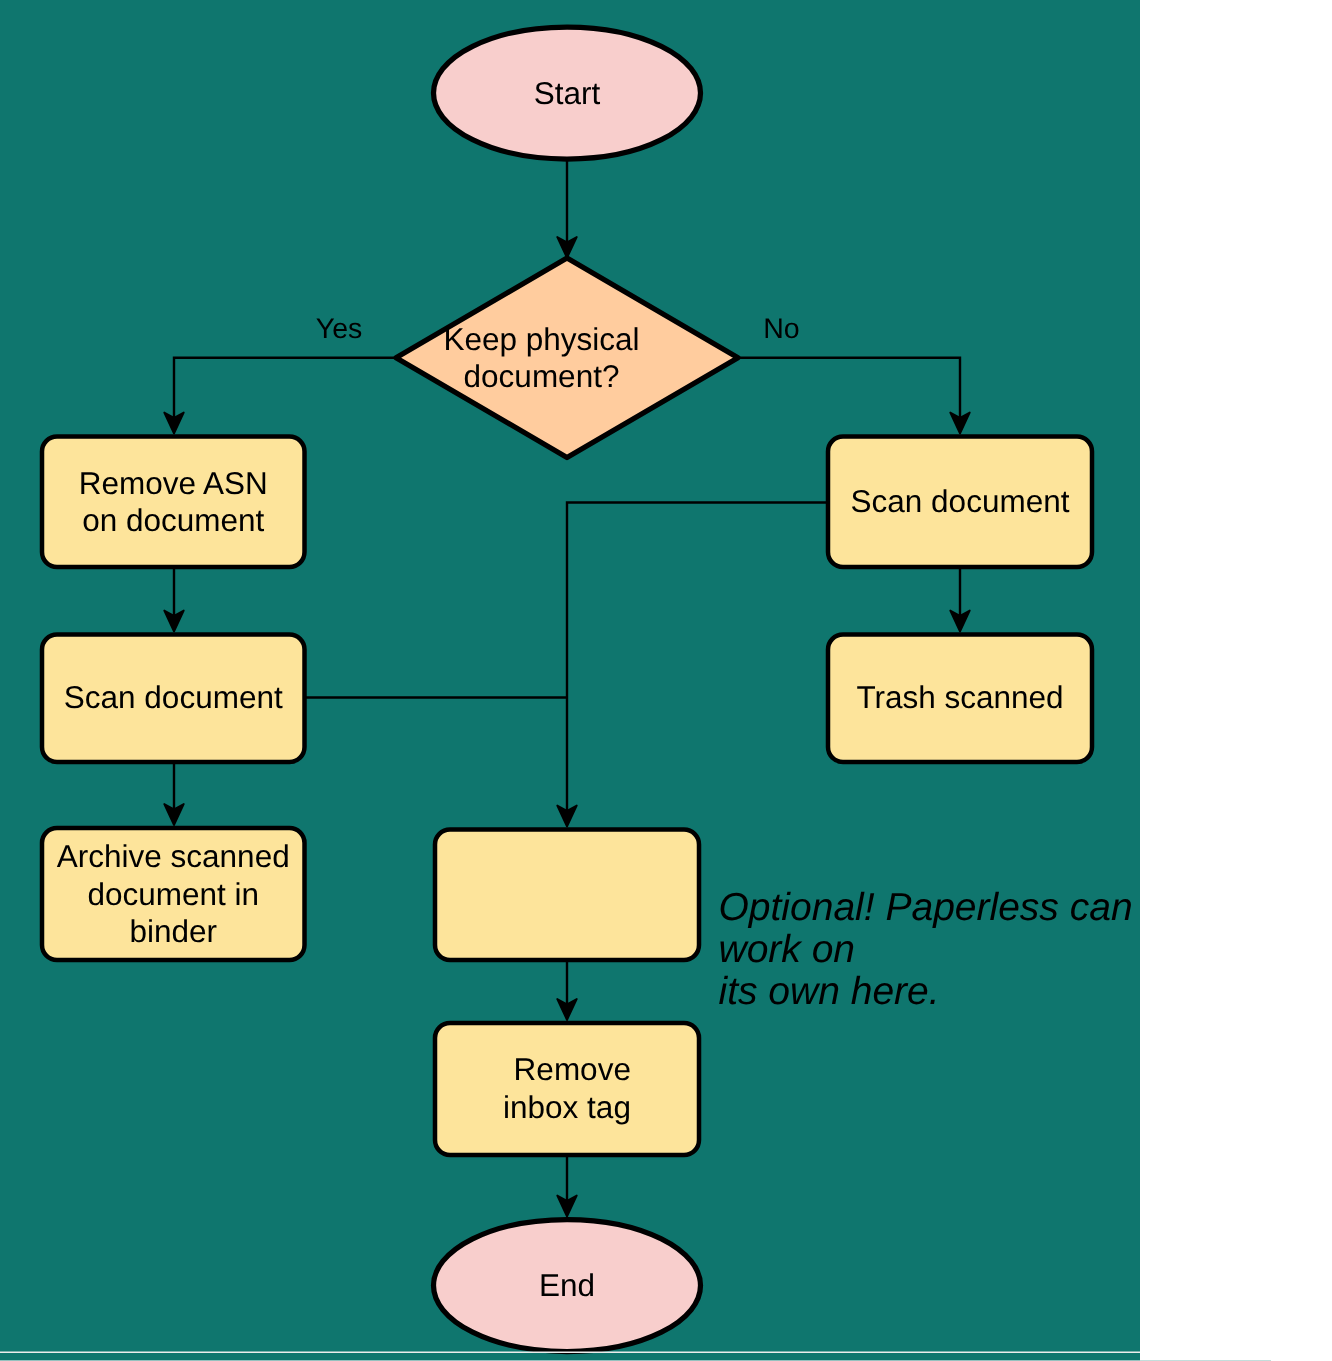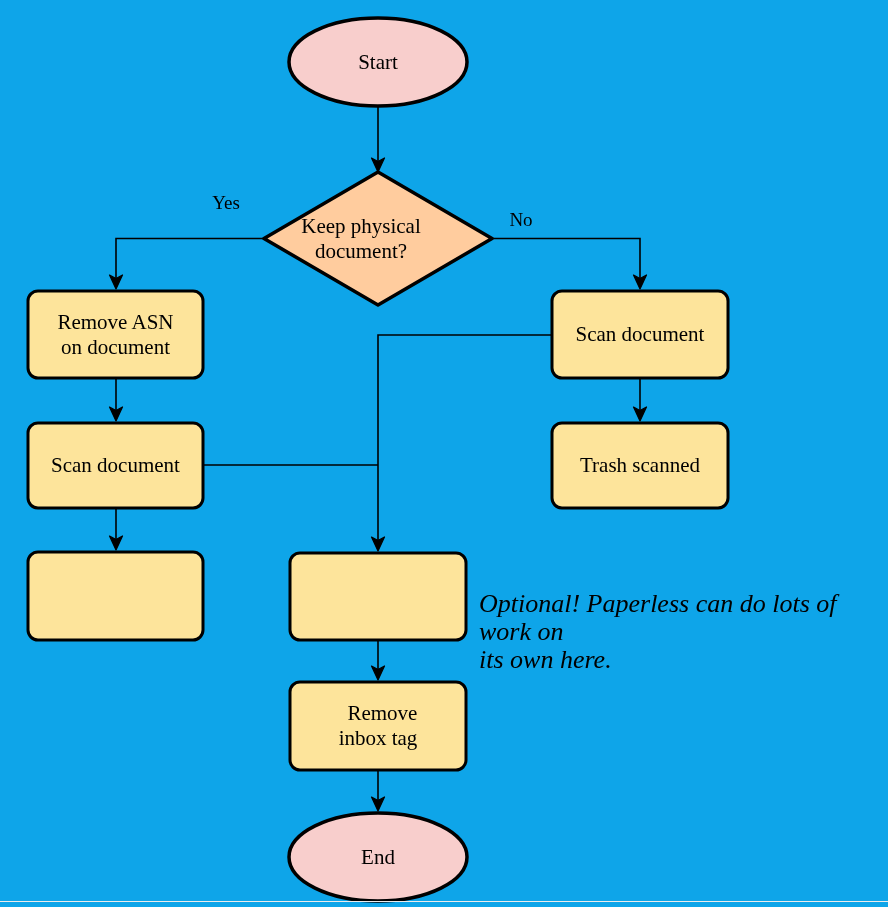--- a/index.html
+++ b/index.html
@@ -3,25 +3,24 @@
 <meta charset="utf-8">
 <style>
   html, body {
     margin: 0;
     padding: 0;
     background: #ffffff;
     font-family: "Liberation Sans", sans-serif;
   }
   .canvas {
     position: relative;
-    width: 888px;
+    width: 760px;
     height: 907px;
-    background: #0ea5e9;
+    background: #0f766e;
     overflow: hidden;
-    font-family: Liberation Serif, serif;
   }
   .edges-layer {
     position: absolute;
     top: 0;
     left: 0;
   }
   .node-label {
     position: absolute;
     display: flex;
     align-items: center;
@@ -114,32 +113,35 @@
   <div class="node-label" style="left:289px; top:18px;  width:178px; height:88px;">Start</div>
 
   <div class="node-label" style="left:247px; top:172px; width:228px; height:133px;">Keep physical
 document?</div>
 
   <div class="node-label" style="left:28px;  top:291px; width:175px; height:87px;">Remove ASN
 on document</div>
 
   <div class="node-label" style="left:28px;  top:423px; width:175px; height:85px;">Scan document</div>
 
+  <div class="node-label" style="left:28px;  top:552px; width:175px; height:88px;">Archive scanned
+document in
+binder</div>
 
   <div class="node-label" style="left:552px; top:291px; width:176px; height:87px;">Scan document</div>
 
   <div class="node-label" style="left:552px; top:423px; width:176px; height:85px;">Trash scanned</div>
 
 
   <div class="node-label" style="left:290px; top:682px; width:176px; height:88px;text-align:right;">Remove
 inbox tag</div>
 
   <div class="node-label" style="left:289px; top:813px; width:178px; height:88px;">End</div>
 
-  <div class="edge-label" style="left:200px; top:192px; width:52px;">Yes</div>
+  <div class="edge-label" style="left:200px; top:209px; width:52px;">Yes</div>
 
   <div class="edge-label" style="left:495px; top:209px; width:52px;">No</div>
 
   <div class="annotation">Optional! Paperless can do lots of work on
 its own here.</div>
 
   <div class="bottom-rule"></div>
 </div>
 
 </body></html>

